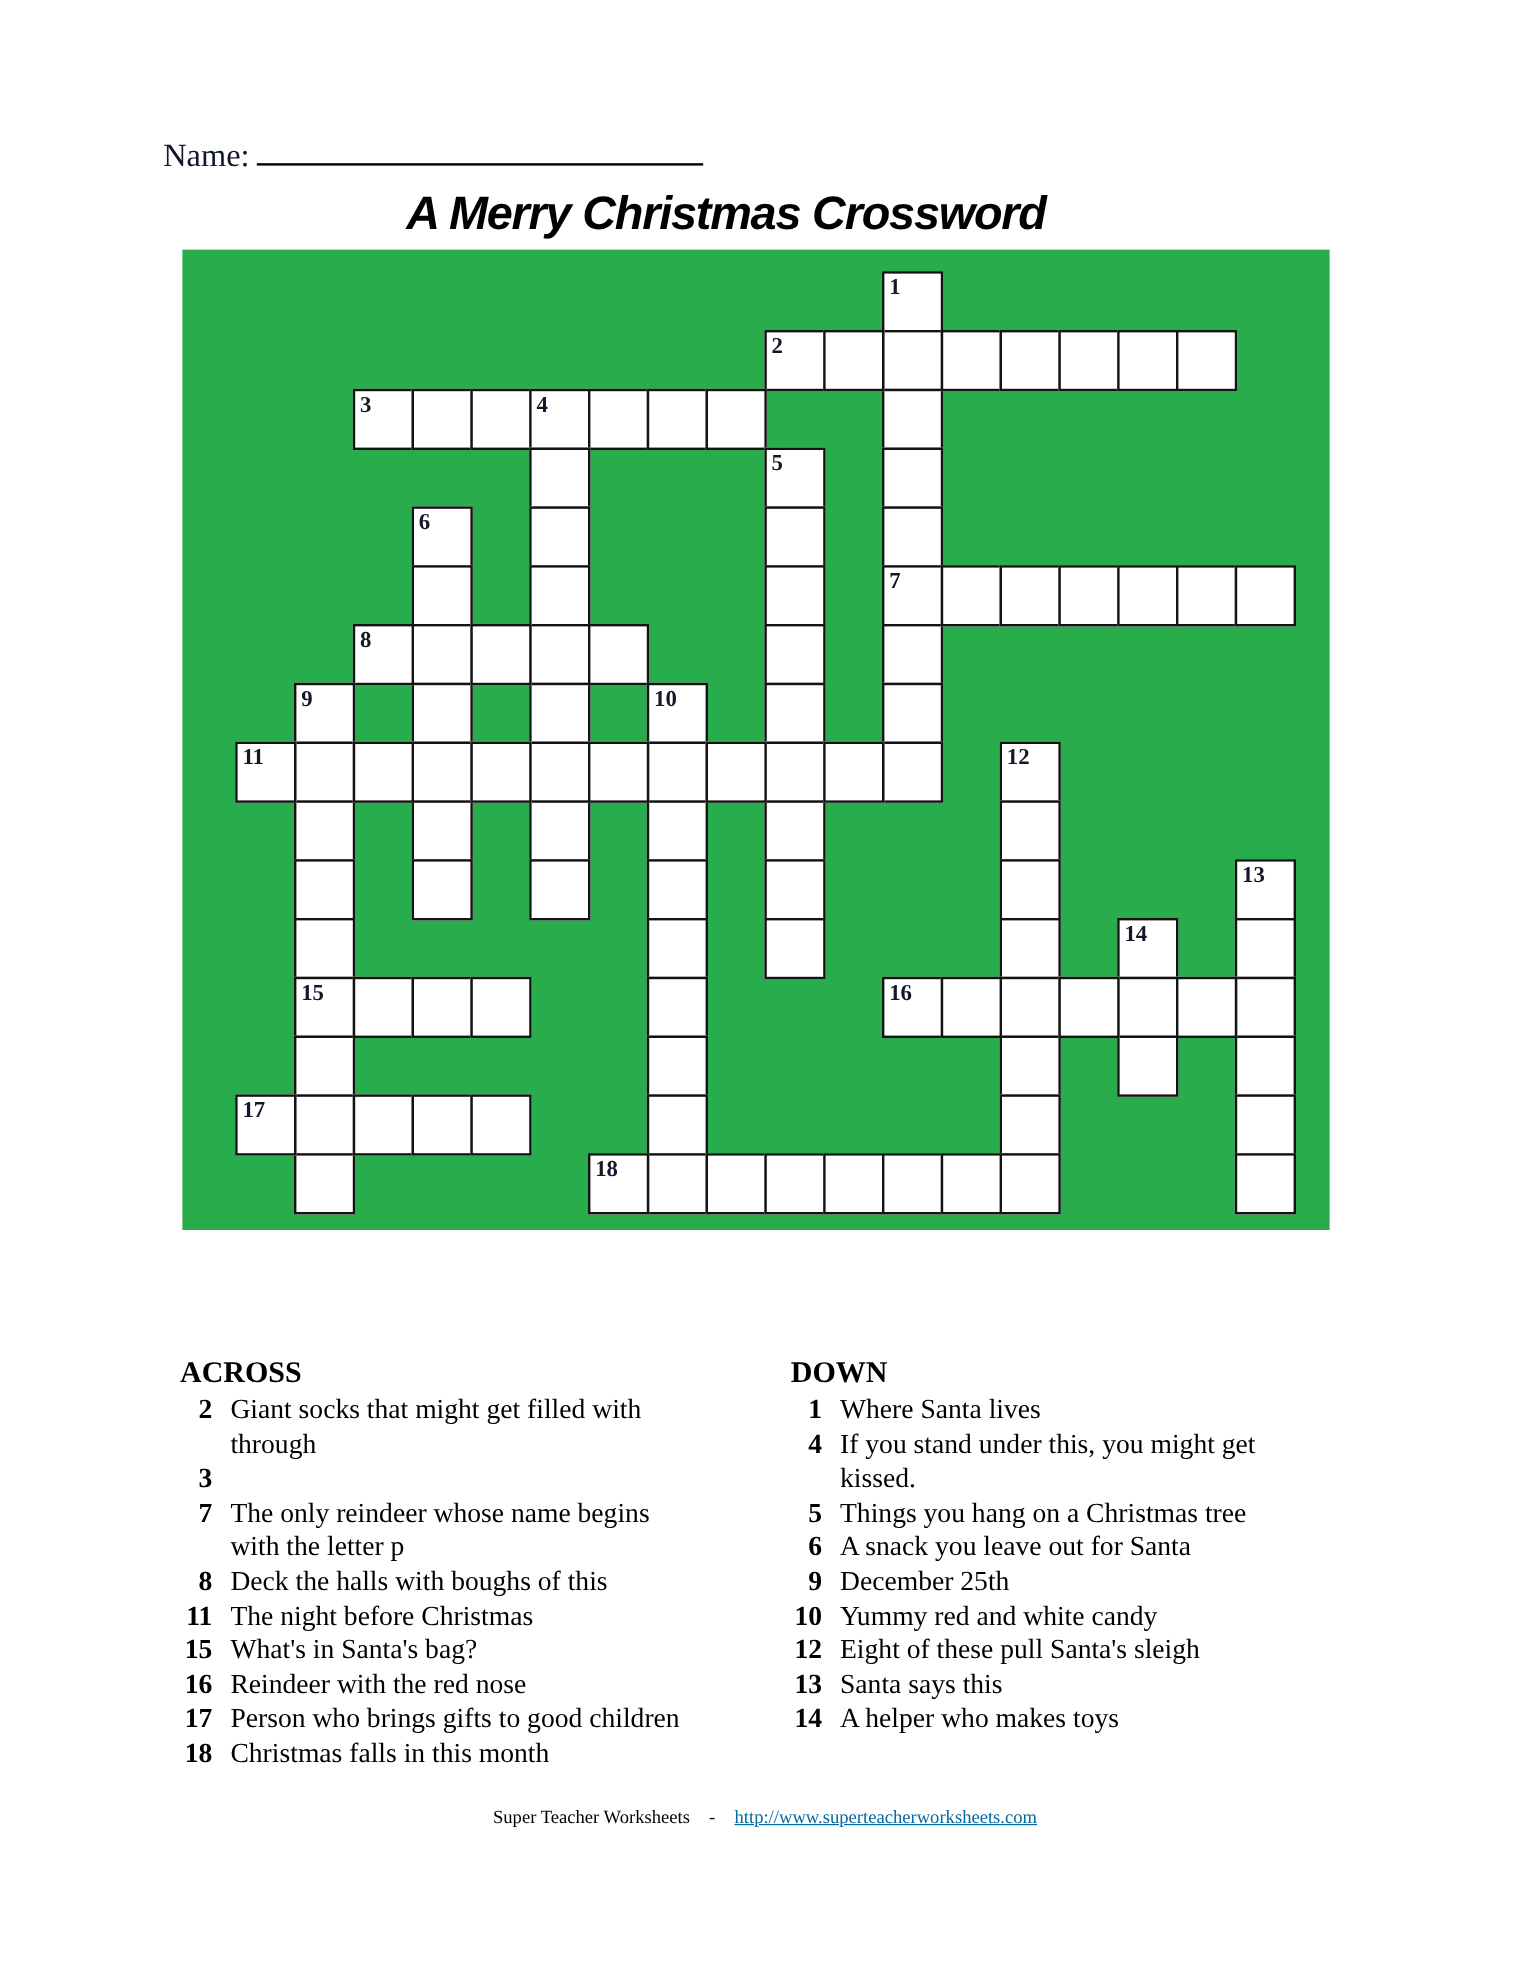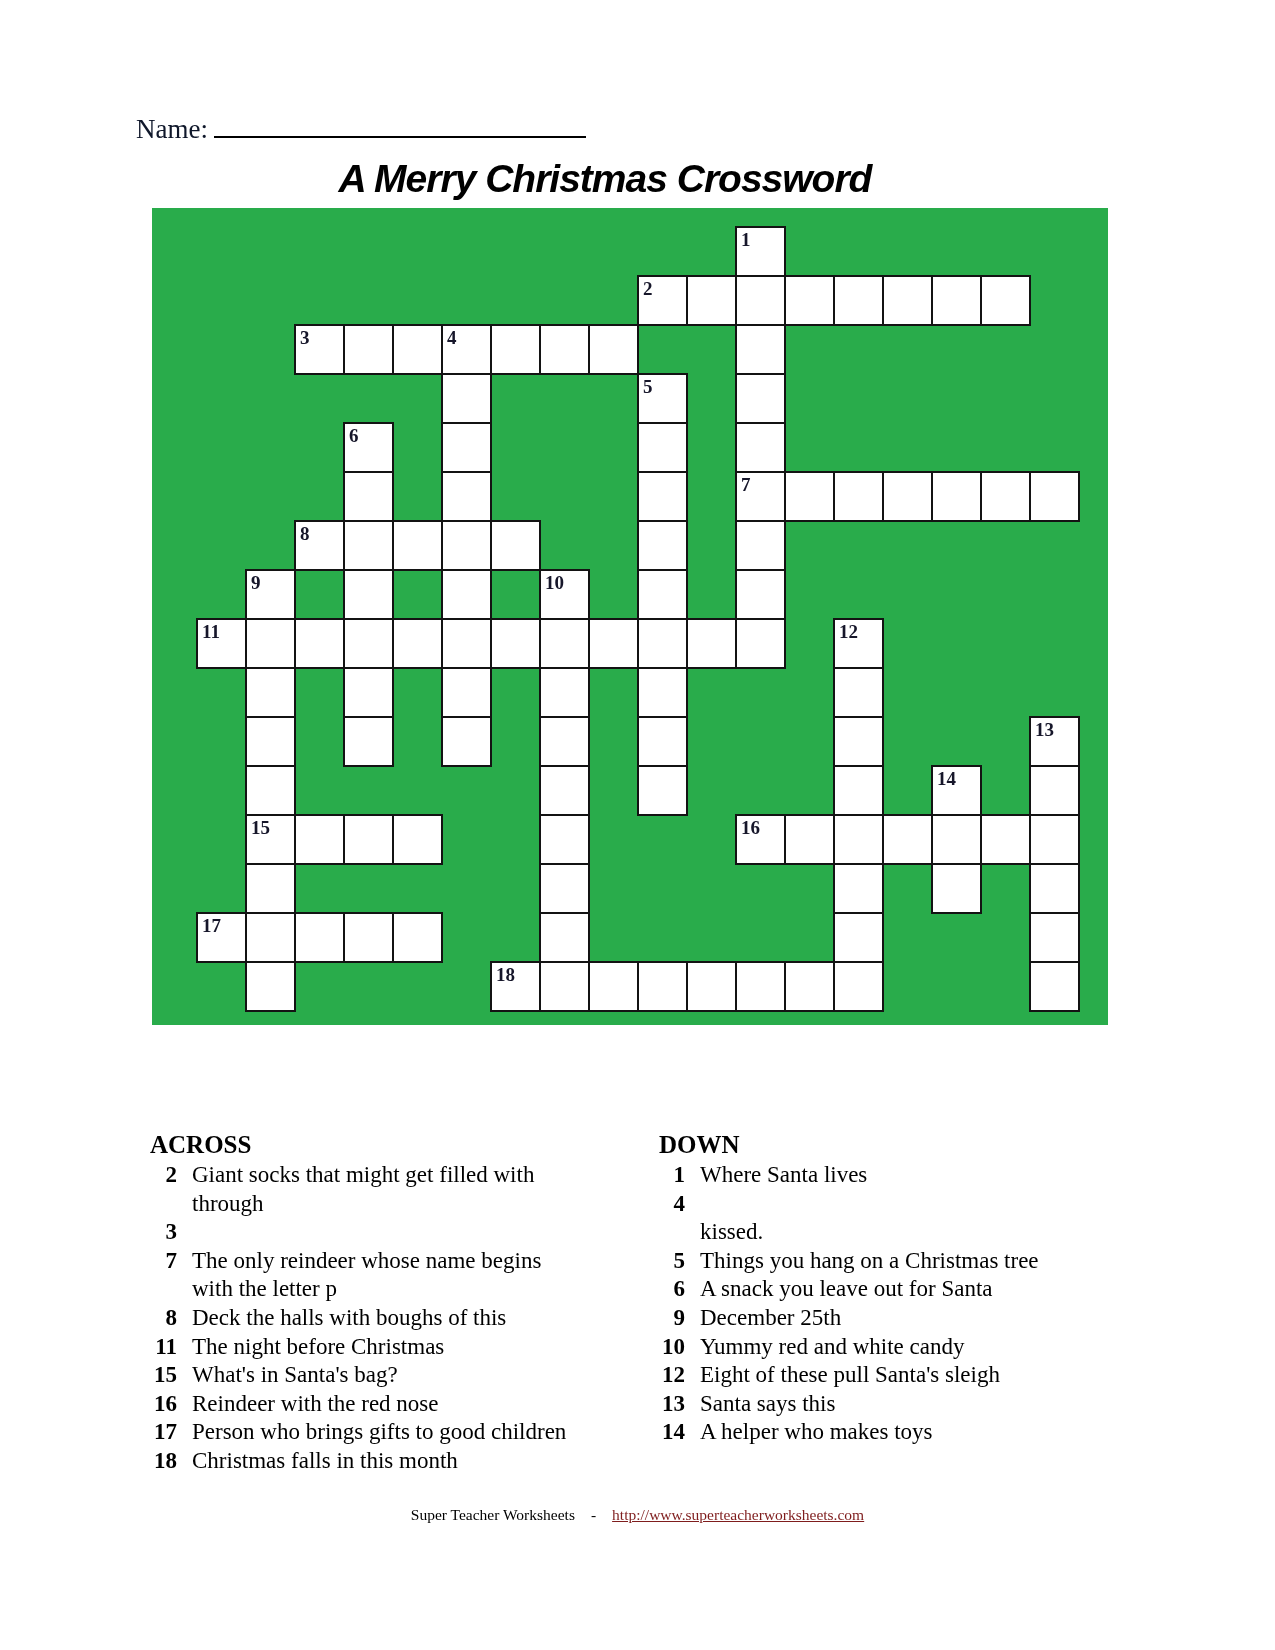--- a/index.html
+++ b/index.html
@@ -245,20 +245,21 @@
 
 <div class="clue-col" style="left:651px;top:1086px;">
   <div class="clue-heading" style="margin-left:8px;">DOWN</div>
   <div id="down-list">
       <div class="clue-line">
         <span class="clue-num">1</span>
         <span class="clue-text">Where Santa lives</span>
       </div>
       <div class="clue-line">
         <span class="clue-num">4</span>
+        <span class="clue-text">If you stand under this, you might get</span>
       </div>
       <div class="clue-line">
         <span class="clue-num"></span>
         <span class="clue-text">kissed.</span>
       </div>
       <div class="clue-line">
         <span class="clue-num">5</span>
         <span class="clue-text">Things you hang on a Christmas tree</span>
       </div>
       <div class="clue-line">
@@ -282,14 +283,14 @@
         <span class="clue-text">Santa says this</span>
       </div>
       <div class="clue-line">
         <span class="clue-num">14</span>
         <span class="clue-text">A helper who makes toys</span>
       </div>
     </div>
 </div>
 
 <div class="footer">
-  <span>Super Teacher Worksheets</span><span class="sep">-</span><a href="#" style="color: #7f1d1d;">http://www.superteacherworksheets.com</a>
+  <span>Super Teacher Worksheets</span><span class="sep">-</span><a href="#" style="color: #0369a1;">http://www.superteacherworksheets.com</a>
 </div>
 
 </body></html>

